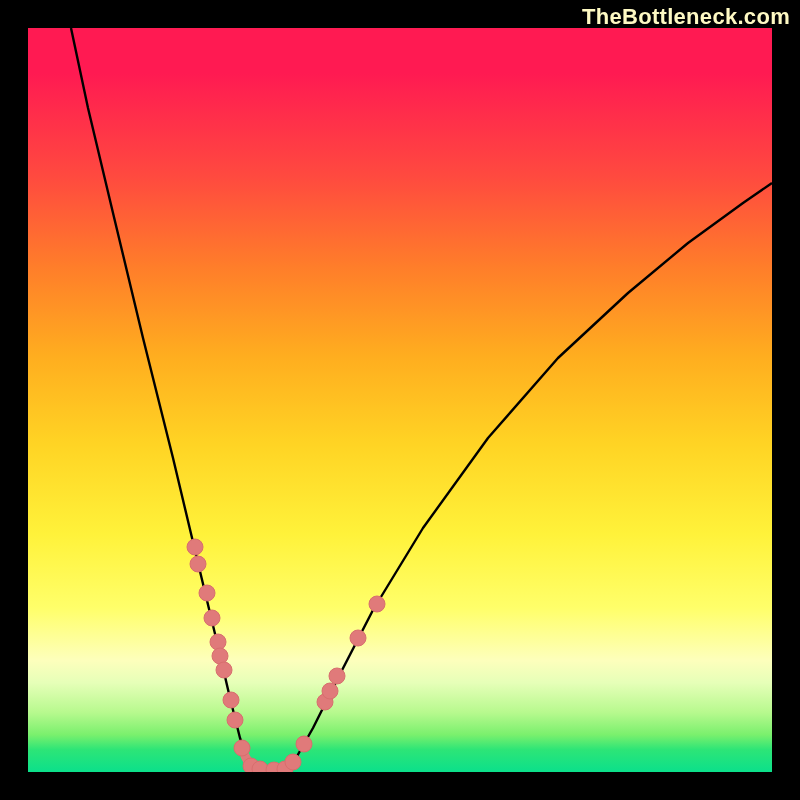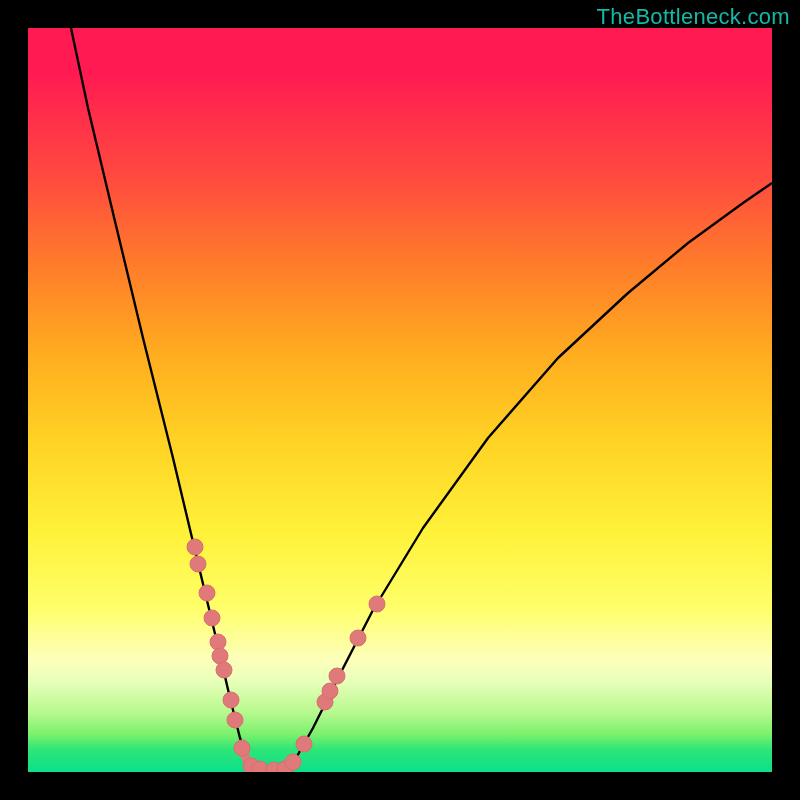--- a/index.html
+++ b/index.html
@@ -36,23 +36,23 @@
       #b7f98e 92%,
       #7af06d 95%,
       #2de577 97%,
       #0be08b 100%
     );
   }
   .watermark {
     position: absolute;
     top: 4px;
     right: 10px;
-    font-weight: normal;
+    font-weight: bold;
     font-size: 22px;
-    color: #14b8a6;
+    color: #fef9c3;
     letter-spacing: 0.3px;
     user-select: none;
     text-align: right;
   }
   svg.curves {
     position: absolute;
     left: 0;
     top: 0;
   }
 </style>

